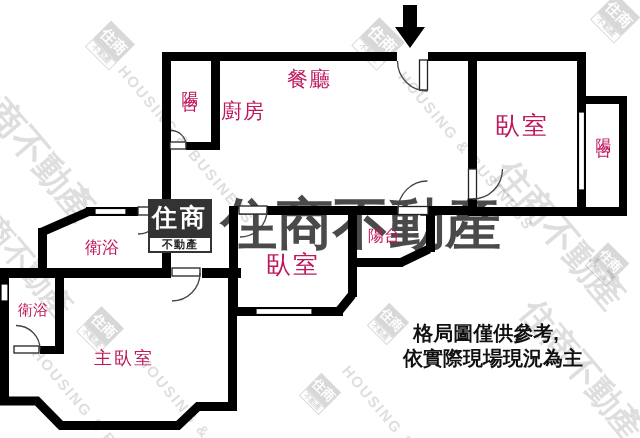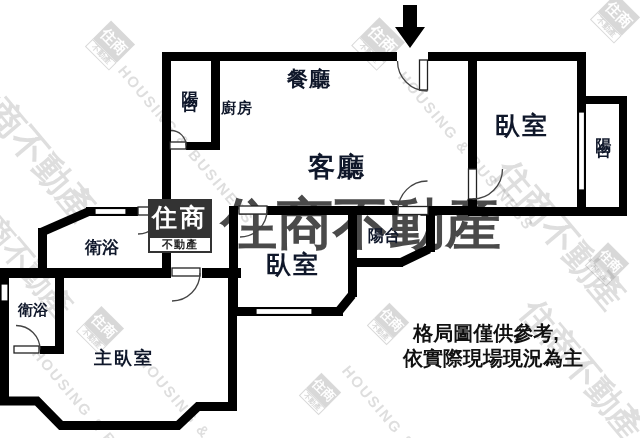--- a/index.html
+++ b/index.html
@@ -10,21 +10,21 @@
   
   .wm-light{position:absolute;z-index:1;color:#8a8a8a;opacity:.28;font-weight:700;white-space:nowrap;}
   .wm-center-text{position:absolute;z-index:2;color:#4a4a4a;font-size:56px;font-weight:700;
                   letter-spacing:0px;white-space:nowrap;line-height:1;}
   svg.plan{position:absolute;left:0;top:0;z-index:3;}
   .wm-logo{position:absolute;z-index:4;width:64px;}
   .wm-logo .lg-top{background:#333;color:#fff;font-weight:700;font-size:25px;letter-spacing:3px;
                    text-align:center;height:37px;line-height:37px;}
   .wm-logo .lg-bottom{background:#fff;border:2px solid #333;color:#222;font-weight:700;font-size:11px;
                       text-align:center;height:17px;line-height:13px;letter-spacing:1px;}
-  .lbl{position:absolute;z-index:5;color:#0f172a;font-weight:700;white-space:nowrap;line-height:1.15;}
+  .lbl{position:absolute;z-index:5;color:#be185d;font-weight:400;white-space:nowrap;line-height:1.15;}
   .lbl.center{text-align:center;}
   .vertical{writing-mode:vertical-rl;text-orientation:upright;letter-spacing:3px;}
   .rot{transform-origin:left top;transform:rotate(50deg);}
   .tile{position:absolute;z-index:1;opacity:.28;transform:rotate(45deg);}
   .tile .t-top{background:#777;color:#fff;font-weight:700;text-align:center;}
   .tile .t-bot{background:#fff;border:1px solid #777;color:#777;font-weight:700;text-align:center;line-height:1;}
   .disc{position:absolute;z-index:5;color:#111;font-weight:700;font-size:20px;text-align:center;width:240px;}
 </style>
 </head>
 <body>
@@ -149,23 +149,22 @@
 
     <polygon points="403,5 417,5 417,27 425,27 410,48 395,27 403,27" fill="#000"></polygon>
   </svg>
 
   <div class="wm-logo" style="left:148px;top:199px;">
     <div class="lg-top">住商</div>
     <div class="lg-bottom">不動產</div>
   </div>
 
   <div class="lbl vertical" style="left:180px;top:78px;font-size:17px;">陽台</div>
-  <div class="lbl center" style="left:197px;top:99px;width:80px;font-size:15px;letter-spacing:1px;text-align:center;">廚房</div>
+  <div class="lbl center" style="left:203px;top:99px;width:80px;font-size:21px;letter-spacing:1px;text-align:center;">廚房</div>
   <div class="lbl center" style="left:269px;top:67px;width:80px;font-size:21px;letter-spacing:1px;">餐廳</div>
-  <div class="lbl center" style="left:277px;top:152px;width:120px;font-size:27px;letter-spacing:2px;">客廳</div>
   <div class="lbl center" style="left:462px;top:111px;width:120px;font-size:25px;letter-spacing:2px;">臥室</div>
   <div class="lbl vertical" style="left:594px;top:126px;font-size:16px;">陽台</div>
   <div class="lbl center" style="left:233px;top:250px;width:120px;font-size:25px;letter-spacing:2px;">臥室</div>
   <div class="lbl center" style="left:344px;top:227px;width:80px;font-size:16px;">陽台</div>
   <div class="lbl center" style="left:62px;top:238px;width:80px;font-size:17px;">衛浴</div>
   <div class="lbl center" style="left:3px;top:301px;width:60px;font-size:15px;">衛浴</div>
   <div class="lbl center" style="left:44px;top:348px;width:160px;font-size:18px;letter-spacing:2px;">主臥室</div>
 
   <div class="disc" style="left:366px;top:320px;">格局圖僅供參考,</div>
   <div class="disc" style="left:373px;top:345px;">依實際現場現況為主</div>

